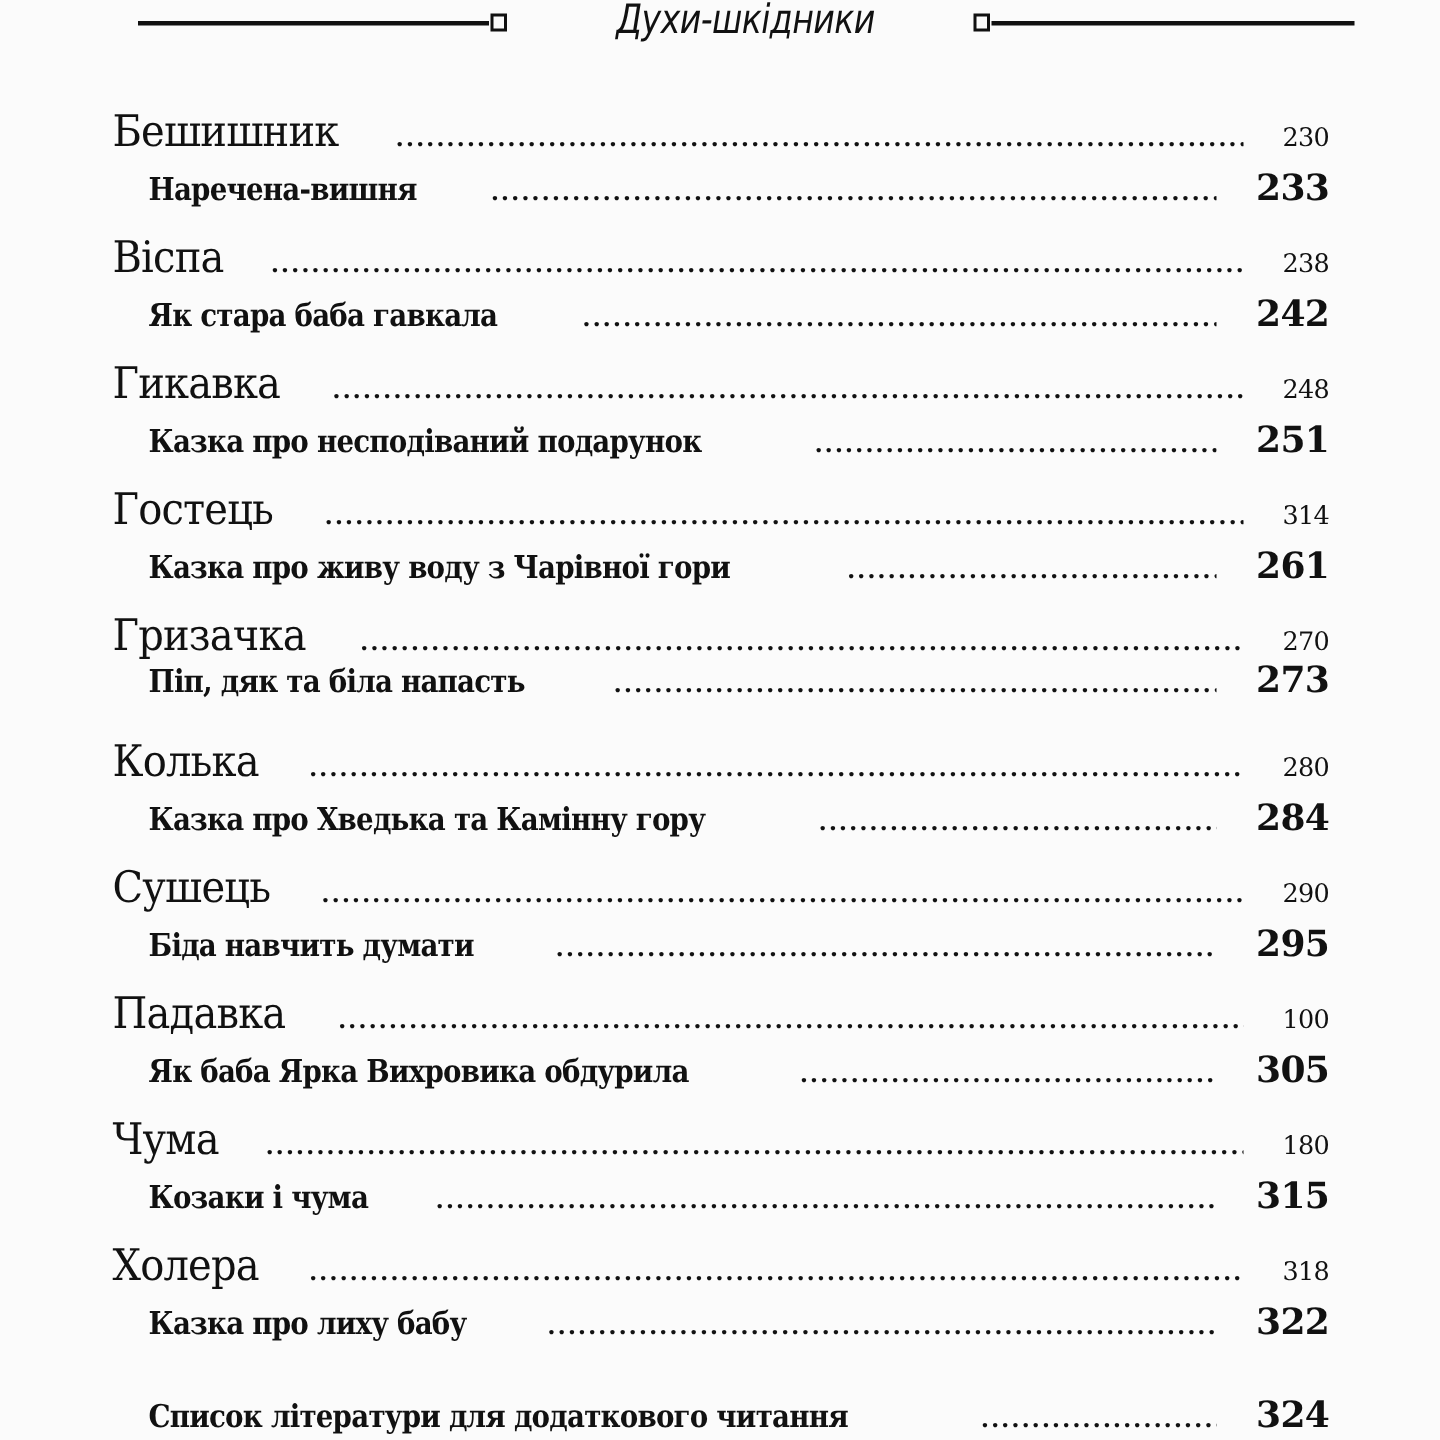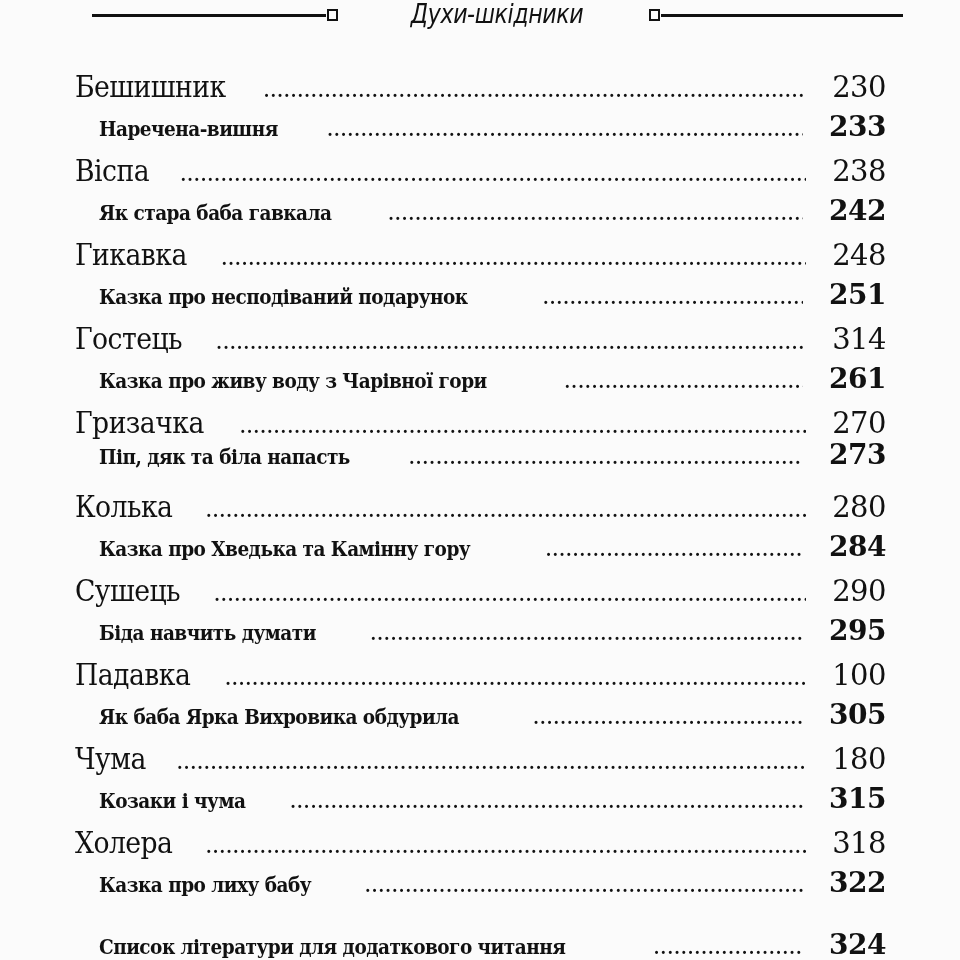--- a/index.html
+++ b/index.html
@@ -96,22 +96,22 @@
       line-height: 1;
     }
     .row .leader::after {
       content: "................................................................................................................................................................................................................................................";
     }
     .row .page {
       flex: 0 0 auto;
       text-align: right;
       letter-spacing: -0.5px;
     }
-    .row.main .page { font-size: 29px; }
-    .row.sub .page { font-size: 28px; }
+    .row.main .page { font-size: 17px; }
+    .row.sub .page { font-size: 24px; }
   </style>
 </head>
 <body>
 
 <div class="header">
   <div class="rule left"></div>
   <div class="sq left"></div>
   <div class="title">Духи-шкідники</div>
   <div class="sq right"></div>
   <div class="rule right"></div>

